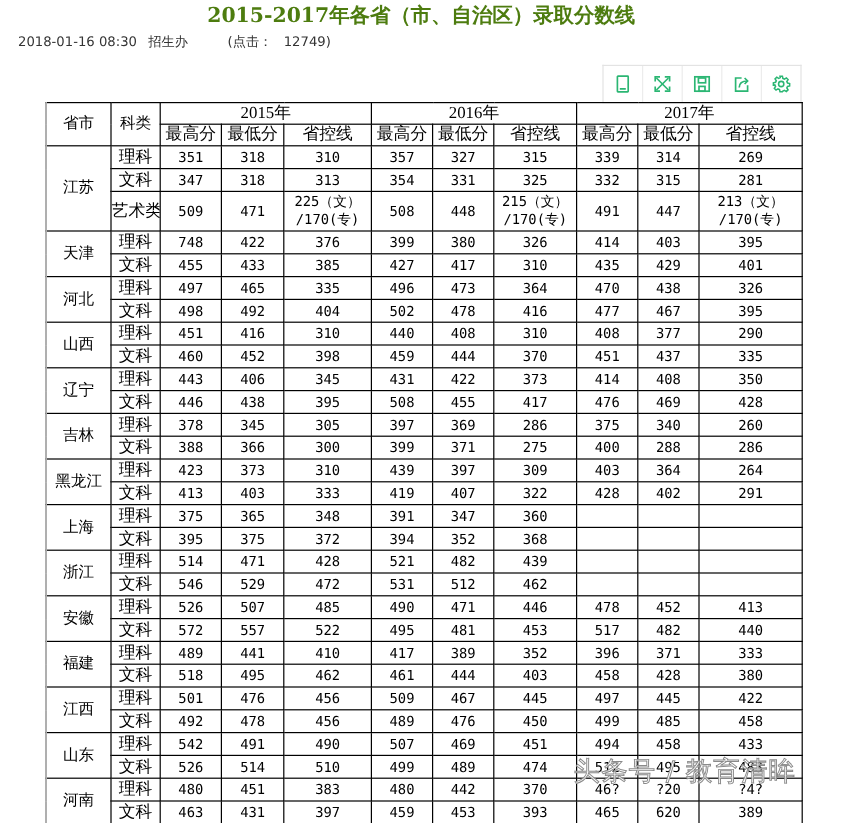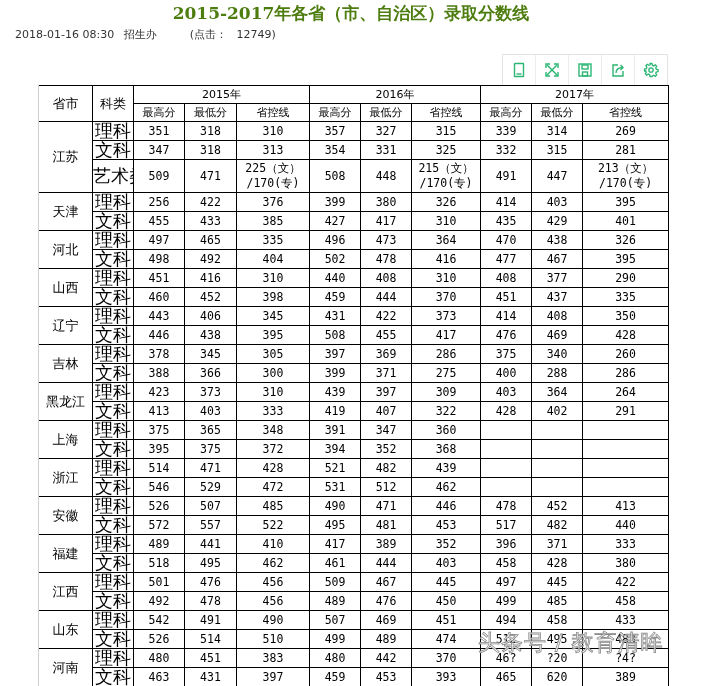--- a/index.html
+++ b/index.html
@@ -16,26 +16,26 @@
              border: 1px solid #e3e3e3; border-bottom: 1px solid #dcdcdc; background: #fff; }
   .tb-btn { width: 32px; height: 30px; display: flex; align-items: center; justify-content: center;
             border-right: 1px solid #ececec; cursor: pointer; }
   .tb-btn:last-child { border-right: none; }
   .tb-btn svg { width: 16px; height: 16px; }
   .tablewrap { position: absolute; left: 38px; top: 85px; }
   table { border-collapse: collapse; table-layout: fixed; width: 630px; }
   td, th { border: 1px solid #000; padding: 0; text-align: center; vertical-align: middle;
            font-weight: normal; font-size: 12px; line-height: 14px; overflow: hidden; white-space: nowrap; }
   th.y, th.h { height: 17px; }
-  th.h, th.y { font-size: 11px; }
+  th.h, th.y { font-size: 14px; font-family: Liberation Serif, serif; }
   th.ph { font-size: 13px; }
   td { height: 18px; }
   td.num { font-family: "DejaVu Sans Mono", "Liberation Mono", monospace; font-size: 11.5px; }
   td.prov { font-size: 13px; }
-  td.type { font-size: 18px; }
+  td.type { font-size: 14px; }
   td.multi { white-space: normal; line-height: 15px; height: 32px; margin-left: 36px; }
   .leftshade { position: absolute; left: 38px; top: 85px; width: 1px; height: 601px; background: #cfcfcf; }
   .watermark { position: absolute; left: 478px; top: 628px; font-size: 22px; color: rgba(255,255,255,0.85);
                -webkit-text-stroke: 0.8px #8a8a8a; letter-spacing: 1px; white-space: nowrap; pointer-events: none;
                font-family: "DejaVu Sans", sans-serif; }
 </style>
 </head>
 <body>
 
 <div class="title">2015-2017年各省（市、自治区）录取分数线</div>
@@ -164,21 +164,21 @@
           <td class="num">491</td>
           <td class="num">447</td>
           <td class="num multi">
             <div>213（文）</div>
             <div>/170(专)</div>
           </td>
         </tr>
         <tr>
           <td class="prov" rowspan="2">天津</td>
           <td class="type">理科</td>
-          <td class="num">256</td>
+          <td class="num">748</td>
           <td class="num">422</td>
           <td class="num">376</td>
           <td class="num">399</td>
           <td class="num">380</td>
           <td class="num">326</td>
           <td class="num">414</td>
           <td class="num">403</td>
           <td class="num">395</td>
         </tr>
         <tr>

